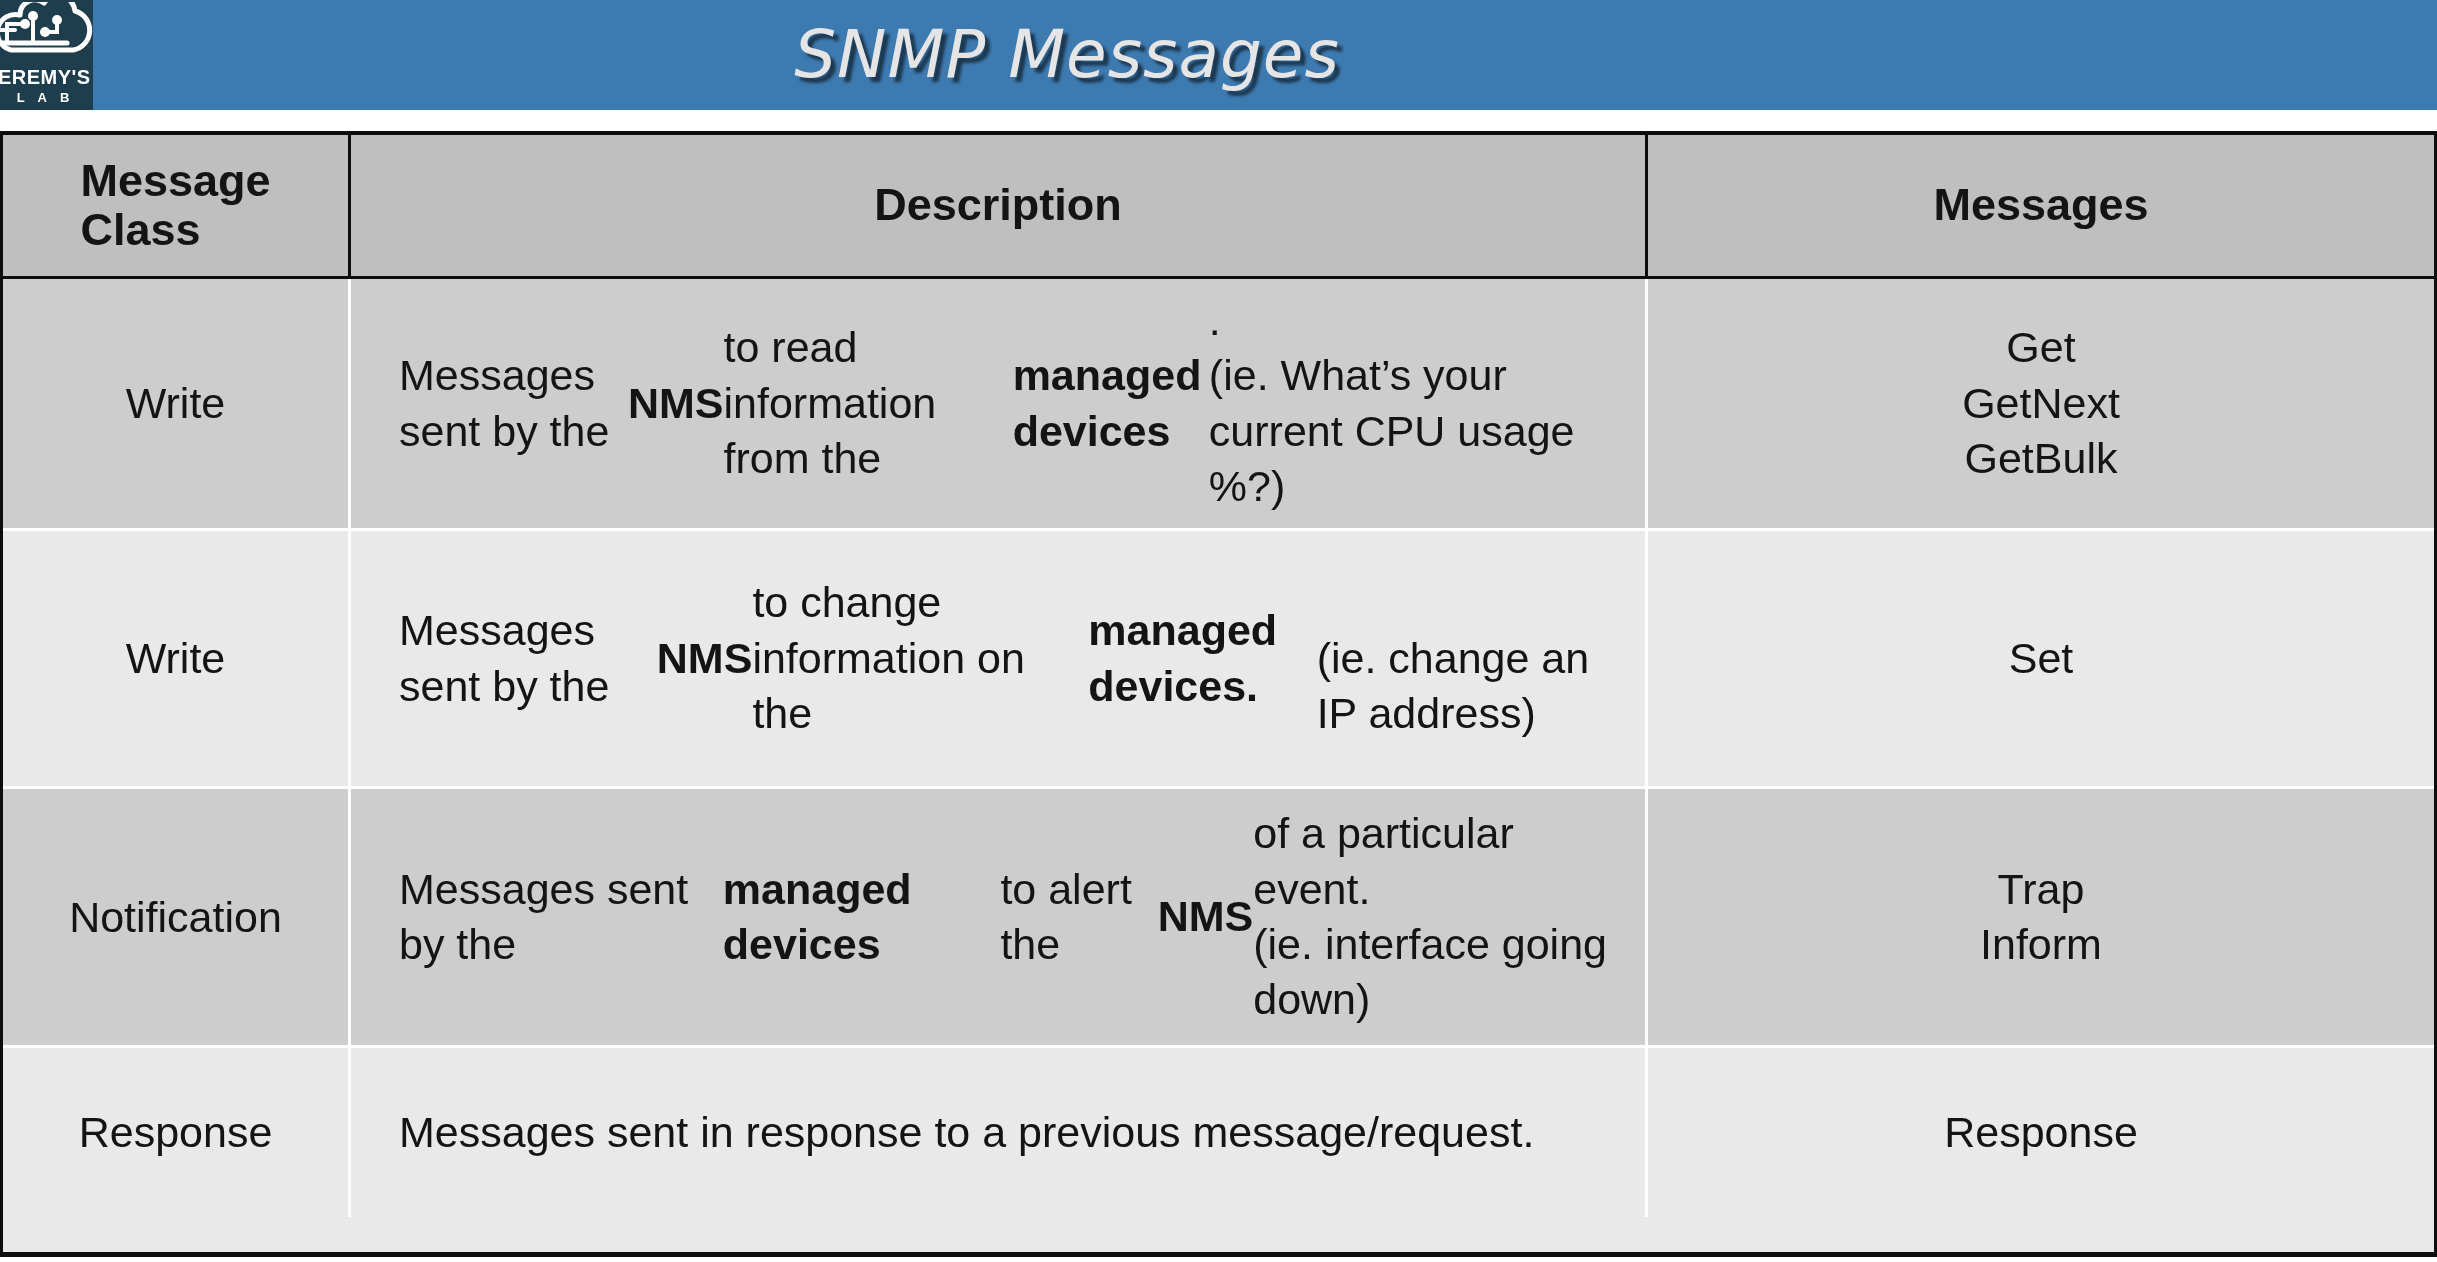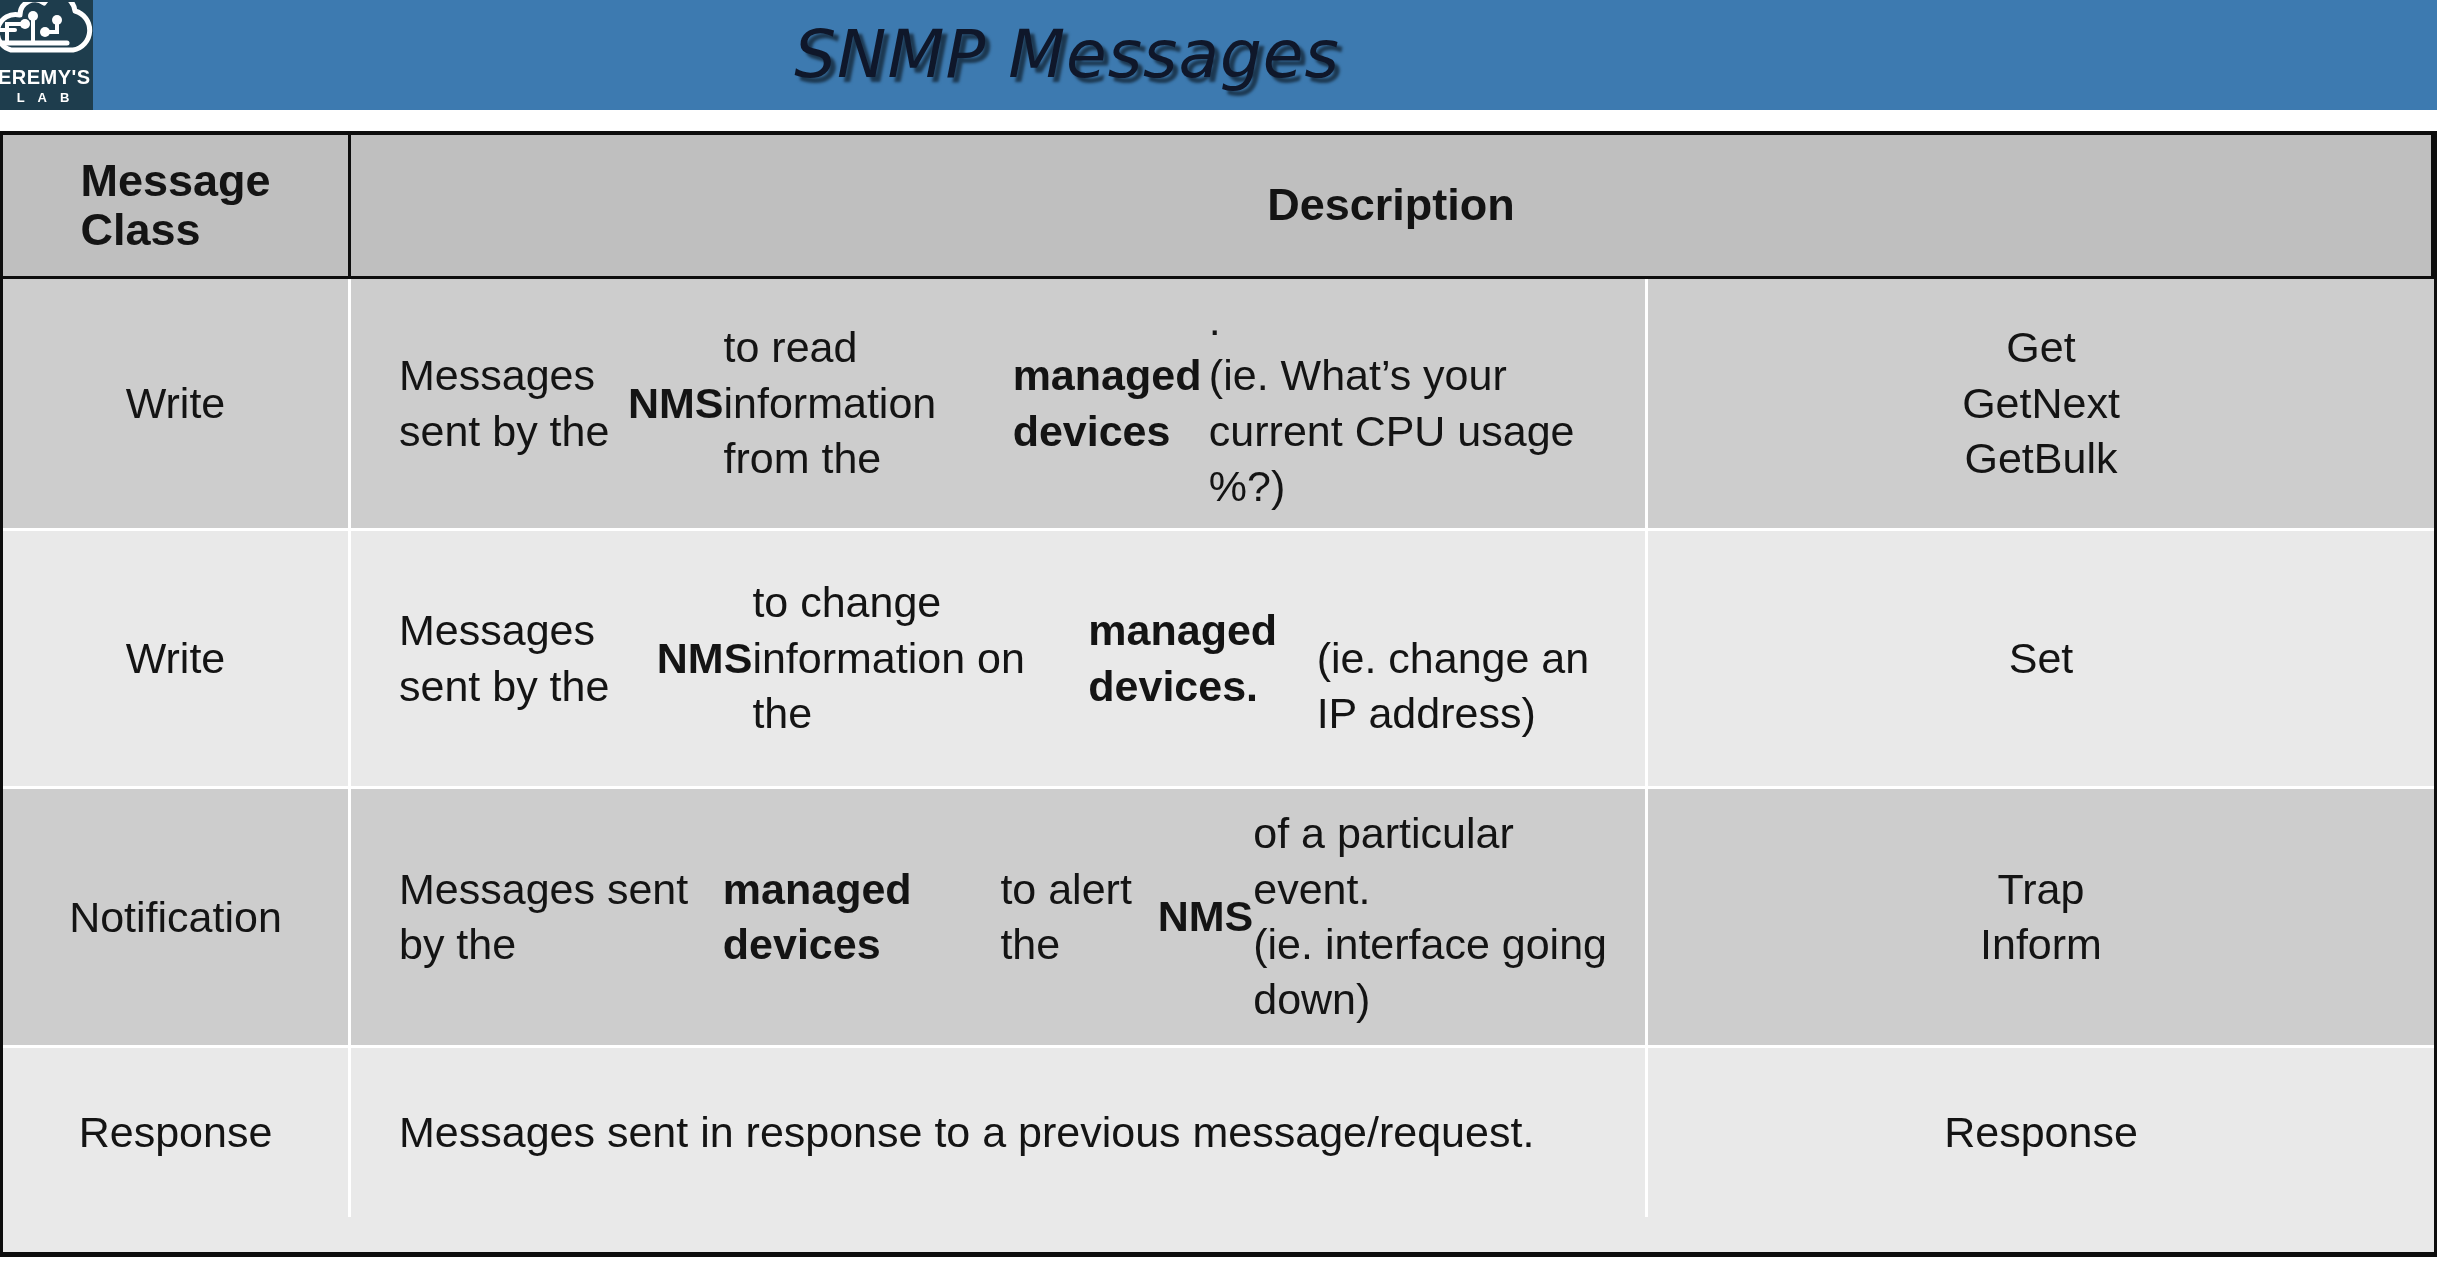--- a/index.html
+++ b/index.html
@@ -34,21 +34,21 @@
     margin-top:1px; margin-left:-16px; white-space:nowrap;
   }
   #logo-sub {
     color:#ffffff; font-size:13px; font-weight:bold;
     letter-spacing:5px; line-height:1;
     margin-top:4px; margin-left:-2px; white-space:nowrap;
   }
 
   #banner-title {
     width:2134px; text-align:center;
-    color:#0f172a;
+    color:#e5e5e5;
     font-family:"DejaVu Sans", sans-serif;
     font-style:italic; font-weight:400;
     font-size:66px; line-height:110px;
     letter-spacing:1px;
     text-shadow:5px 5px 3px rgba(0,0,0,0.55);
   }
 
   
   #table {
     position:absolute; left:0; top:131px;
@@ -145,20 +145,21 @@
 <div id="table">
 
   <div class="row header">
     <div class="c-class">
       <div>
         <div>Message</div>
         <div>Class</div>
       </div>
     </div>
     <div class="c-desc">Description</div>
+    <div class="c-msg">Messages</div>
   </div>
 
   <div class="row dark r-read">
     <div class="c-class">Write</div>
     <div class="c-desc">Messages sent by the <b>NMS</b> to read information from the <b>managed devices</b>.<br>(ie. What’s your current CPU usage %?)</div>
     <div class="c-msg">Get<br>GetNext<br>GetBulk</div>
   </div>
 
   <div class="row light r-write">
     <div class="c-class">Write</div>

